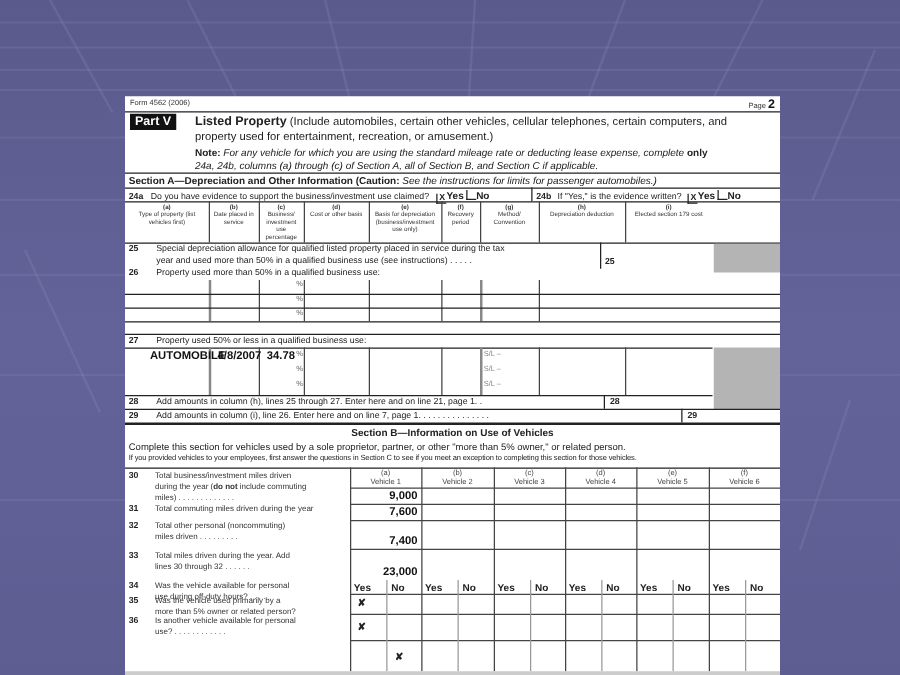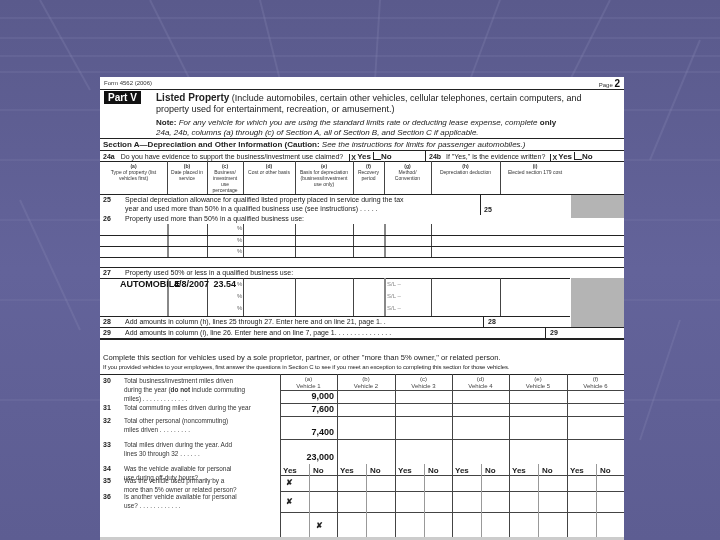--- a/index.html
+++ b/index.html
@@ -75,21 +75,21 @@
     <b style="font-size:10px;color:#111;">2</b>
   </span>
   <div class="hl" style="left:0;top:12px;width:524px;"></div>
 
   <span class="abs part-badge" style="left:4px;top:14px;">Part V</span>
   <div class="abs t9" style="left:56px;top:15px;">
     <b style="font-size:10px;">Listed Property</b><span> (Include automobiles, certain other vehicles, cellular telephones, certain computers, and</span>
   </div>
   <div class="abs t9" style="left:56px;top:27px;">property used for entertainment, recreation, or amusement.)</div>
   <div class="abs t8 i" style="left:56px;top:41px;">
-    <b style="font-style:normal;text-align:center;">Note:</b><span> For any vehicle for which you are using the standard limits rate or deducting lease expense, complete </span><b style="font-style:normal;">only</b>
+    <b style="font-style:normal;text-align:center;">Note:</b><span> For any vehicle for which you are using the standard mileage rate or deducting lease expense, complete </span><b style="font-style:normal;">only</b>
   </div>
   <div class="abs t8 i" style="left:56px;top:51px;">24a, 24b, columns (a) through (c) of Section A, all of Section B, and Section C if applicable.</div>
   <div class="hl" style="left:0;top:61px;width:524px;"></div>
 
   <div class="abs t8" style="left:3px;top:63px;">
     <b>Section A—Depreciation and Other Information (Caution:</b><span class="i"> See the instructions for limits for passenger automobiles.)</span>
   </div>
   <div class="hl" style="left:0;top:73px;width:524px;"></div>
 
   <div class="abs" style="left:3px;top:75px;font-size:7px;">
@@ -188,21 +188,21 @@
       <div class="vl thick" style="left:67px;top:201px;height:38px;"></div>
       <div class="vl" style="left:107px;top:201px;height:38px;"></div>
       <div class="vl" style="left:143px;top:201px;height:38px;"></div>
       <div class="vl" style="left:195px;top:201px;height:38px;"></div>
       <div class="vl" style="left:253px;top:201px;height:38px;"></div>
       <div class="vl thick" style="left:284px;top:201px;height:38px;"></div>
       <div class="vl" style="left:331px;top:201px;height:38px;"></div>
       <div class="vl" style="left:400px;top:201px;height:38px;"></div>
       <span class="cell-val" style="left:20px;top:202px;">AUTOMOBILE</span>
       <span class="cell-val" style="left:74px;top:202px;">4/8/2007</span>
-      <span class="cell-val" style="right:388px;top:202px;">23.54</span>
+      <span class="cell-val" style="right:388px;top:202px;">34.78</span>
       <span class="pct" style="left:137px;top:204px;">%</span>
       <span class="sl" style="left:287px;top:204px;">S/L –</span>
       <span class="cell-val" style="left:4px;top:214px;"></span>
       <span class="cell-val" style="left:74px;top:214px;"></span>
       <span class="cell-val" style="right:388px;top:214px;"></span>
       <span class="pct" style="left:137px;top:216px;">%</span>
       <span class="sl" style="left:287px;top:216px;">S/L –</span>
       <span class="cell-val" style="left:4px;top:226px;"></span>
       <span class="cell-val" style="left:74px;top:226px;"></span>
       <span class="cell-val" style="right:388px;top:226px;"></span>
@@ -216,20 +216,21 @@
   <span class="abs" style="left:25px;top:241px;font-size:7px;">Add amounts in column (h), lines 25 through 27. Enter here and on line 21, page 1.  .</span>
   <div class="vl" style="left:383px;top:239px;height:11px;border-left-color:#222;"></div>
   <span class="abs b" style="left:388px;top:241px;font-size:7px;">28</span>
   <div class="hl" style="left:0;top:250px;width:524px;"></div>
   <span class="abs b" style="left:3px;top:252px;font-size:7px;">29</span>
   <span class="abs" style="left:25px;top:252px;font-size:7px;">Add amounts in column (i), line 26. Enter here and on line 7, page 1.  .  .  .  .  .  .  .  .  .  .  .  .  .  .</span>
   <div class="vl" style="left:445px;top:250px;height:11px;border-left-color:#222;"></div>
   <span class="abs b" style="left:450px;top:252px;font-size:7px;">29</span>
   <div class="hl thick" style="left:0;top:261px;width:524px;"></div>
 
+  <div class="abs b" style="left:0;width:524px;text-align:center;top:265px;font-size:8px;">Section B—Information on Use of Vehicles</div>
   <div class="abs" style="left:3px;top:276px;font-size:7.6px;">Complete this section for vehicles used by a sole proprietor, partner, or other "more than 5% owner," or related person.</div>
   <div class="abs" style="left:3px;top:287px;font-size:6px;letter-spacing:-0.1px;">If you provided vehicles to your employees, first answer the questions in Section C to see if you meet an exception to completing this section for those vehicles.</div>
 
   <div id="secB">
       <div class="hl" style="left:0;top:297px;width:524px;"></div>
       <div class="abs" style="left:180px;top:299px;width:57px;text-align:center;font-size:6px;color:#444;line-height:7px;">
         <div>(a)</div>
         <div>Vehicle 1</div>
       </div>
       <div class="abs" style="left:237px;top:299px;width:58px;text-align:center;font-size:6px;color:#444;line-height:7px;">

